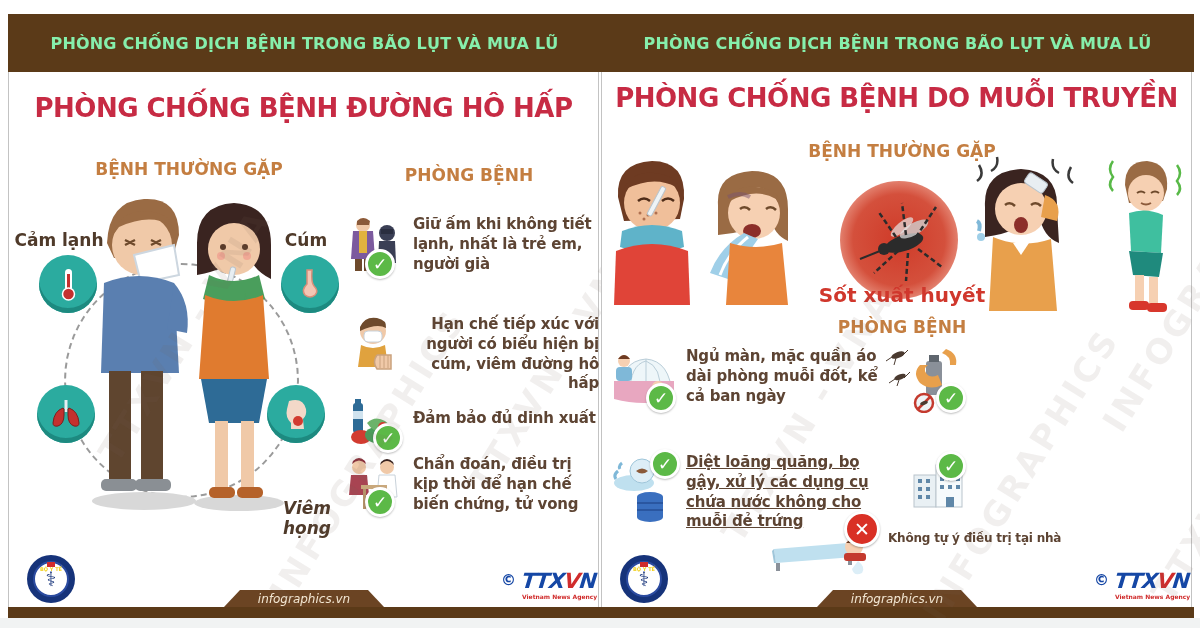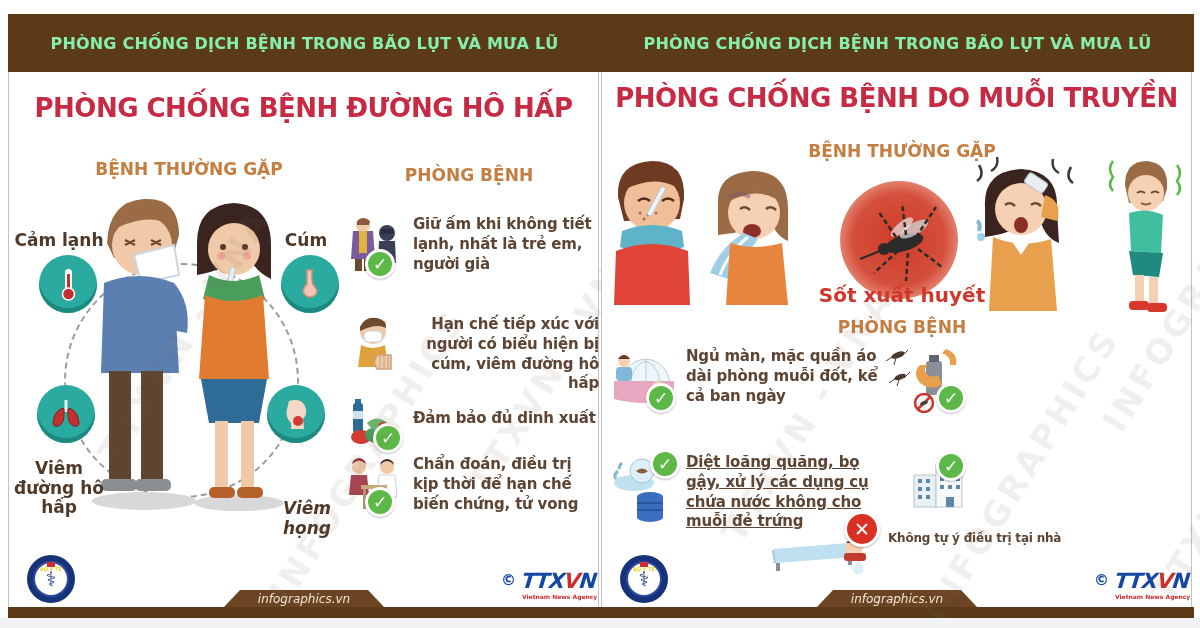--- a/index.html
+++ b/index.html
@@ -128,21 +128,20 @@
       </svg>
     </div>
 
     <div class="disease-label" style="left:262px; top:216px; width:70px;">Cúm</div>
     <div class="teal-circle" style="left:272px; top:240px;">
       <svg width="26" height="32" viewBox="0 0 26 32">
         <path d="M10 2 L10 16 Q4 22 8 27 Q13 31 18 27 Q22 23 17 18 Q14 15 15 2 Z" fill="#f3c6b4" stroke="#d98f7a" stroke-width="1.5"></path>
       </svg>
     </div>
 
-    <div class="disease-label" style="left:0px; top:444px; width:100px;">Viêm đường hô hấp</div>
     <div class="teal-circle" style="left:28px; top:370px;">
       <svg width="32" height="30" viewBox="0 0 32 30">
         <rect x="14.5" y="1" width="3" height="12" fill="#e8eef2"></rect>
         <path d="M13 9 Q4 12 3 24 Q3 28 8 27 Q14 25 14 16 L14 10 Z" fill="#c4302e" stroke="#7c1f1e" stroke-width="1"></path>
         <path d="M19 9 Q28 12 29 24 Q29 28 24 27 Q18 25 18 16 L18 10 Z" fill="#c4302e" stroke="#7c1f1e" stroke-width="1"></path>
       </svg>
     </div>
 
     <div class="disease-label" style="left:248px; top:484px; width:100px;font-style:italic;">Viêm họng</div>
     <div class="teal-circle" style="left:258px; top:370px;">

